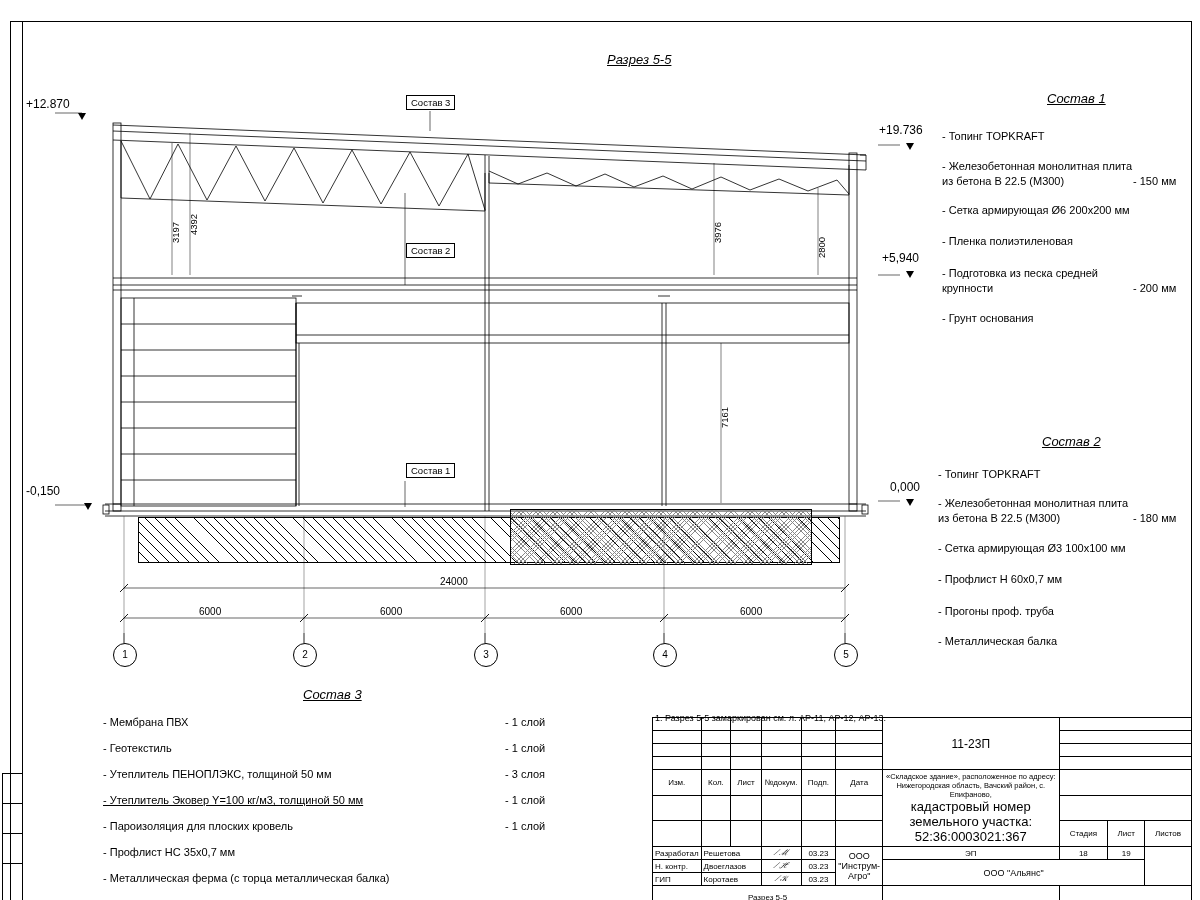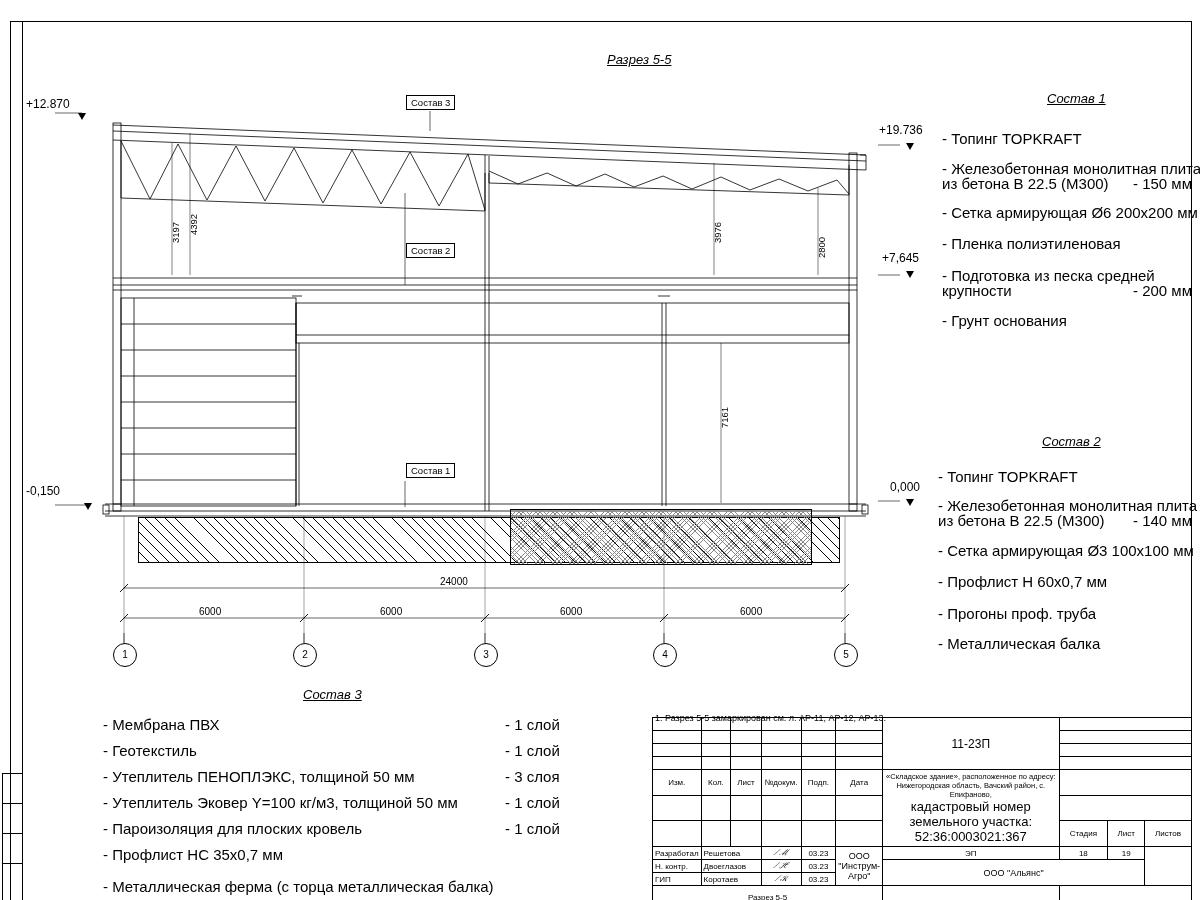--- a/index.html
+++ b/index.html
@@ -85,21 +85,21 @@
   }
   .stamp td.c { text-align: center; }
   .stamp td.l { text-align: left; }
   .note-txt {
     position: absolute;
     font-size: 9px;
     white-space: nowrap;
   }
   .legend-item {
     position: absolute;
-    font-size: 15px;
+    font-size: 11px;
     white-space: nowrap;
   }
   .hatch-found {
     position: absolute;
     background:
       repeating-linear-gradient(45deg, #000 0 0.6px, transparent 0.6px 7px);
     border: 1px solid #000;
   }
   .hatch-dot {
     position: absolute;
@@ -242,21 +242,21 @@
 
   <div class="hatch-found" style="left:138px; top:504px; width:700px; height:44px;"></div>
   <div class="hatch-dot" style="left:510px; top:496px; width:300px; height:54px;"></div>
 
   <div class="lvl" style="left:26px; top:84px;">+12.870</div>
   <div class="arrow-dn" style="left:78px; top:100px;"></div>
 
   <div class="lvl" style="left:879px; top:110px;">+19.736</div>
   <div class="arrow-dn" style="left:906px; top:130px;"></div>
 
-  <div class="lvl" style="left:882px; top:238px;">+7,645</div>
+  <div class="lvl" style="left:882px; top:238px;">+5,940</div>
   <div class="arrow-dn" style="left:906px; top:258px;"></div>
 
   <div class="lvl" style="left:26px; top:471px;">-0,150</div>
   <div class="arrow-dn" style="left:84px; top:490px;"></div>
 
   <div class="lvl" style="left:890px; top:467px;">0,000</div>
   <div class="arrow-dn" style="left:906px; top:486px;"></div>
 
   <div class="sostav-lbl" style="left:406px; top:82px;">Состав 3</div>
   <div class="sostav-lbl" style="left:406px; top:230px;">Состав 2</div>
@@ -289,39 +289,39 @@
   <div class="legend-item" style="left:942px; top:222px;">- Пленка полиэтиленовая</div>
   <div class="legend-item" style="left:942px; top:254px;">- Подготовка из песка средней</div>
   <div class="legend-item" style="left:942px; top:269px;">  крупности</div>
   <div class="legend-item" style="left:1133px; top:269px;">- 200 мм</div>
   <div class="legend-item" style="left:942px; top:299px;">- Грунт основания</div>
 
   <div class="title-it" style="left:1042px; top:421px;">Состав 2</div>
   <div class="legend-item" style="left:938px; top:455px;">- Топинг TOPKRAFT</div>
   <div class="legend-item" style="left:938px; top:484px;">- Железобетонная  монолитная плита</div>
   <div class="legend-item" style="left:938px; top:499px;">  из бетона  В 22.5 (М300)</div>
-  <div class="legend-item" style="left:1133px; top:499px;">- 140 мм</div>
+  <div class="legend-item" style="left:1133px; top:499px;">- 180 мм</div>
   <div class="legend-item" style="left:938px; top:529px;text-align:center;">- Сетка армирующая Ø3 100х100 мм</div>
   <div class="legend-item" style="left:938px; top:560px;">- Профлист Н 60х0,7 мм</div>
   <div class="legend-item" style="left:938px; top:592px;">- Прогоны проф. труба</div>
   <div class="legend-item" style="left:938px; top:622px;">- Металлическая балка</div>
 
   <div class="title-it" style="left:303px; top:674px;">Состав 3</div>
   <div class="legend-item" style="left:103px; top:703px;">- Мембрана ПВХ</div>
   <div class="legend-item" style="left:505px; top:703px;">- 1 слой</div>
   <div class="legend-item" style="left:103px; top:729px;">- Геотекстиль</div>
   <div class="legend-item" style="left:505px; top:729px;">- 1 слой</div>
   <div class="legend-item" style="left:103px; top:755px;">- Утеплитель ПЕНОПЛЭКС, толщиной 50 мм</div>
   <div class="legend-item" style="left:505px; top:755px;">- 3 слоя</div>
-  <div class="legend-item" style="left:103px; top:781px;">- Утеплитель Эковер Y=100 кг/м3, толщиной 50 мм</div>
+  <div class="legend-item" style="left:103px; top:781px;text-decoration:underline;">- Утеплитель Эковер Y=100 кг/м3, толщиной 50 мм</div>
   <div class="legend-item" style="left:505px; top:781px;">- 1 слой</div>
   <div class="legend-item" style="left:103px; top:807px;">- Пароизоляция для плоских кровель</div>
   <div class="legend-item" style="left:505px; top:807px;">- 1 слой</div>
   <div class="legend-item" style="left:103px; top:833px;">- Профлист НС 35х0,7 мм</div>
-  <div class="legend-item" style="left:103px; top:859px;margin-top:6px;">- Металлическая ферма (с торца металлическая балка)</div>
+  <div class="legend-item" style="left:103px; top:859px;">- Металлическая ферма (с торца металлическая балка)</div>
 
   <div class="note-txt" style="left:655px; top:700px;">1. Разрез 5-5 замаркирован см. л. АР-11, АР-12, АР-13.</div>
 
   <table class="stamp">
     <tbody>
         <tr>
       <td class="c" style="width:32px;"></td>
       <td class="c" style="width:28px;"></td>
       <td class="c" style="width:28px;"></td>
       <td class="c" style="width:36px;"></td>

